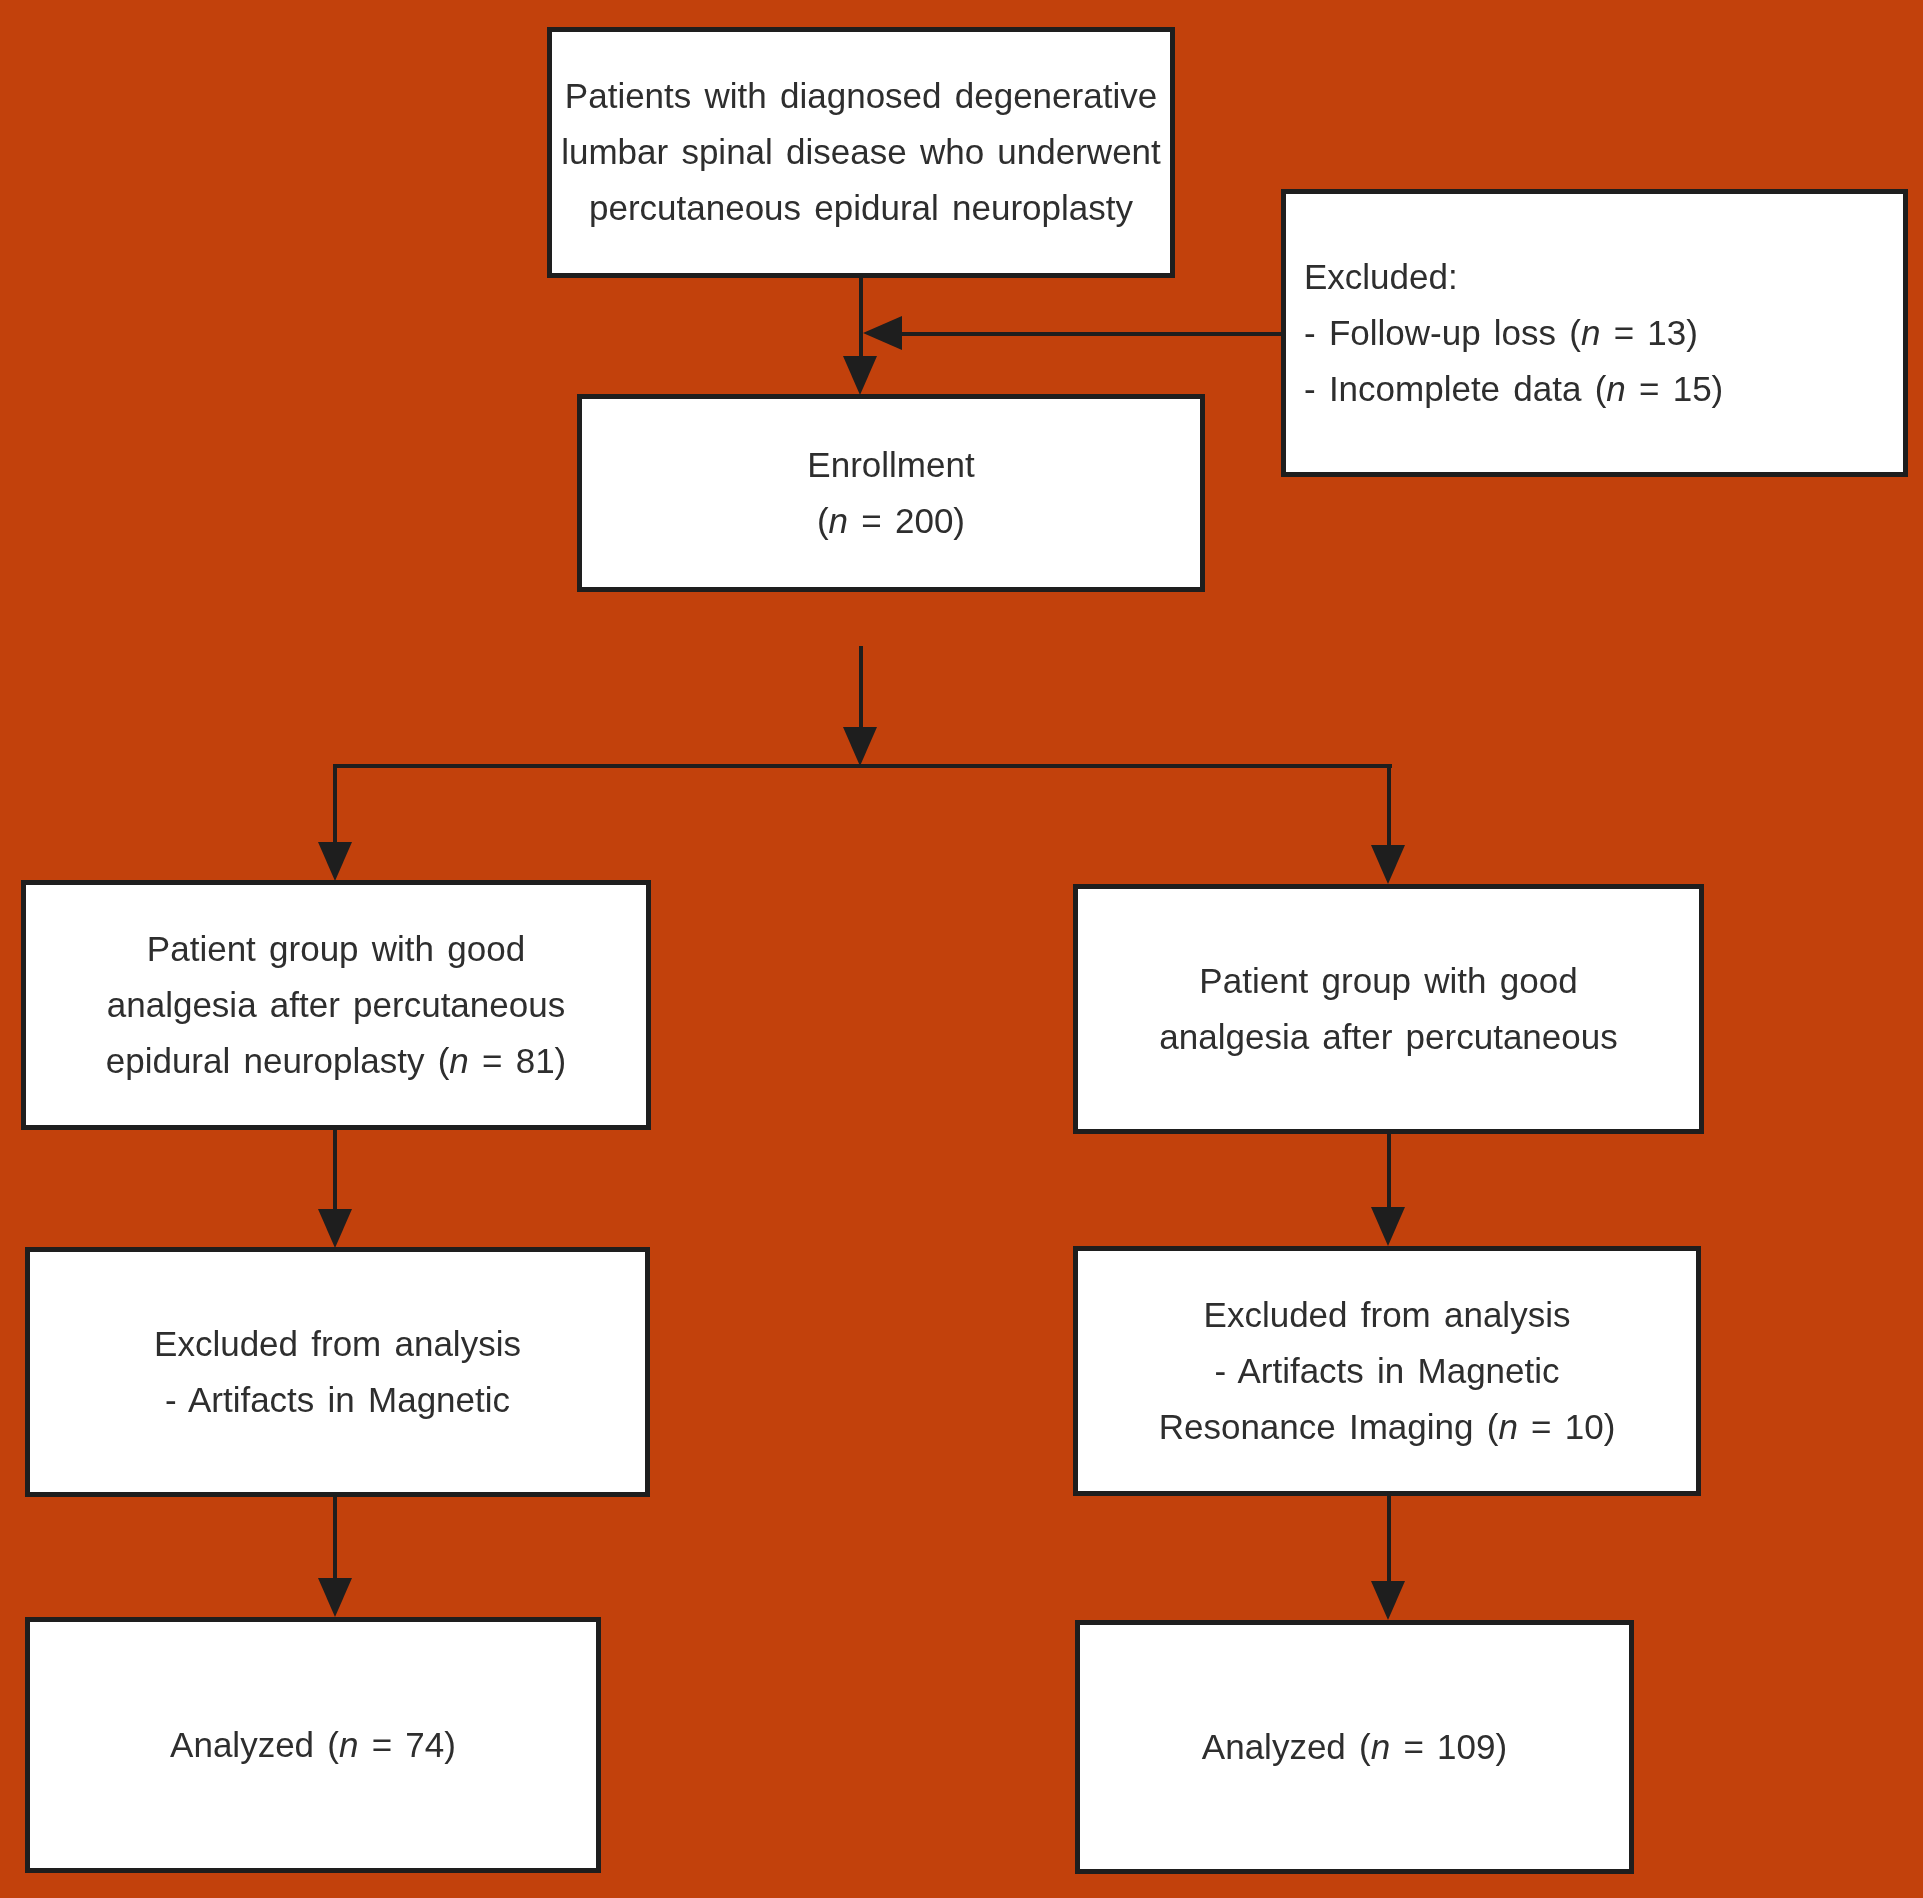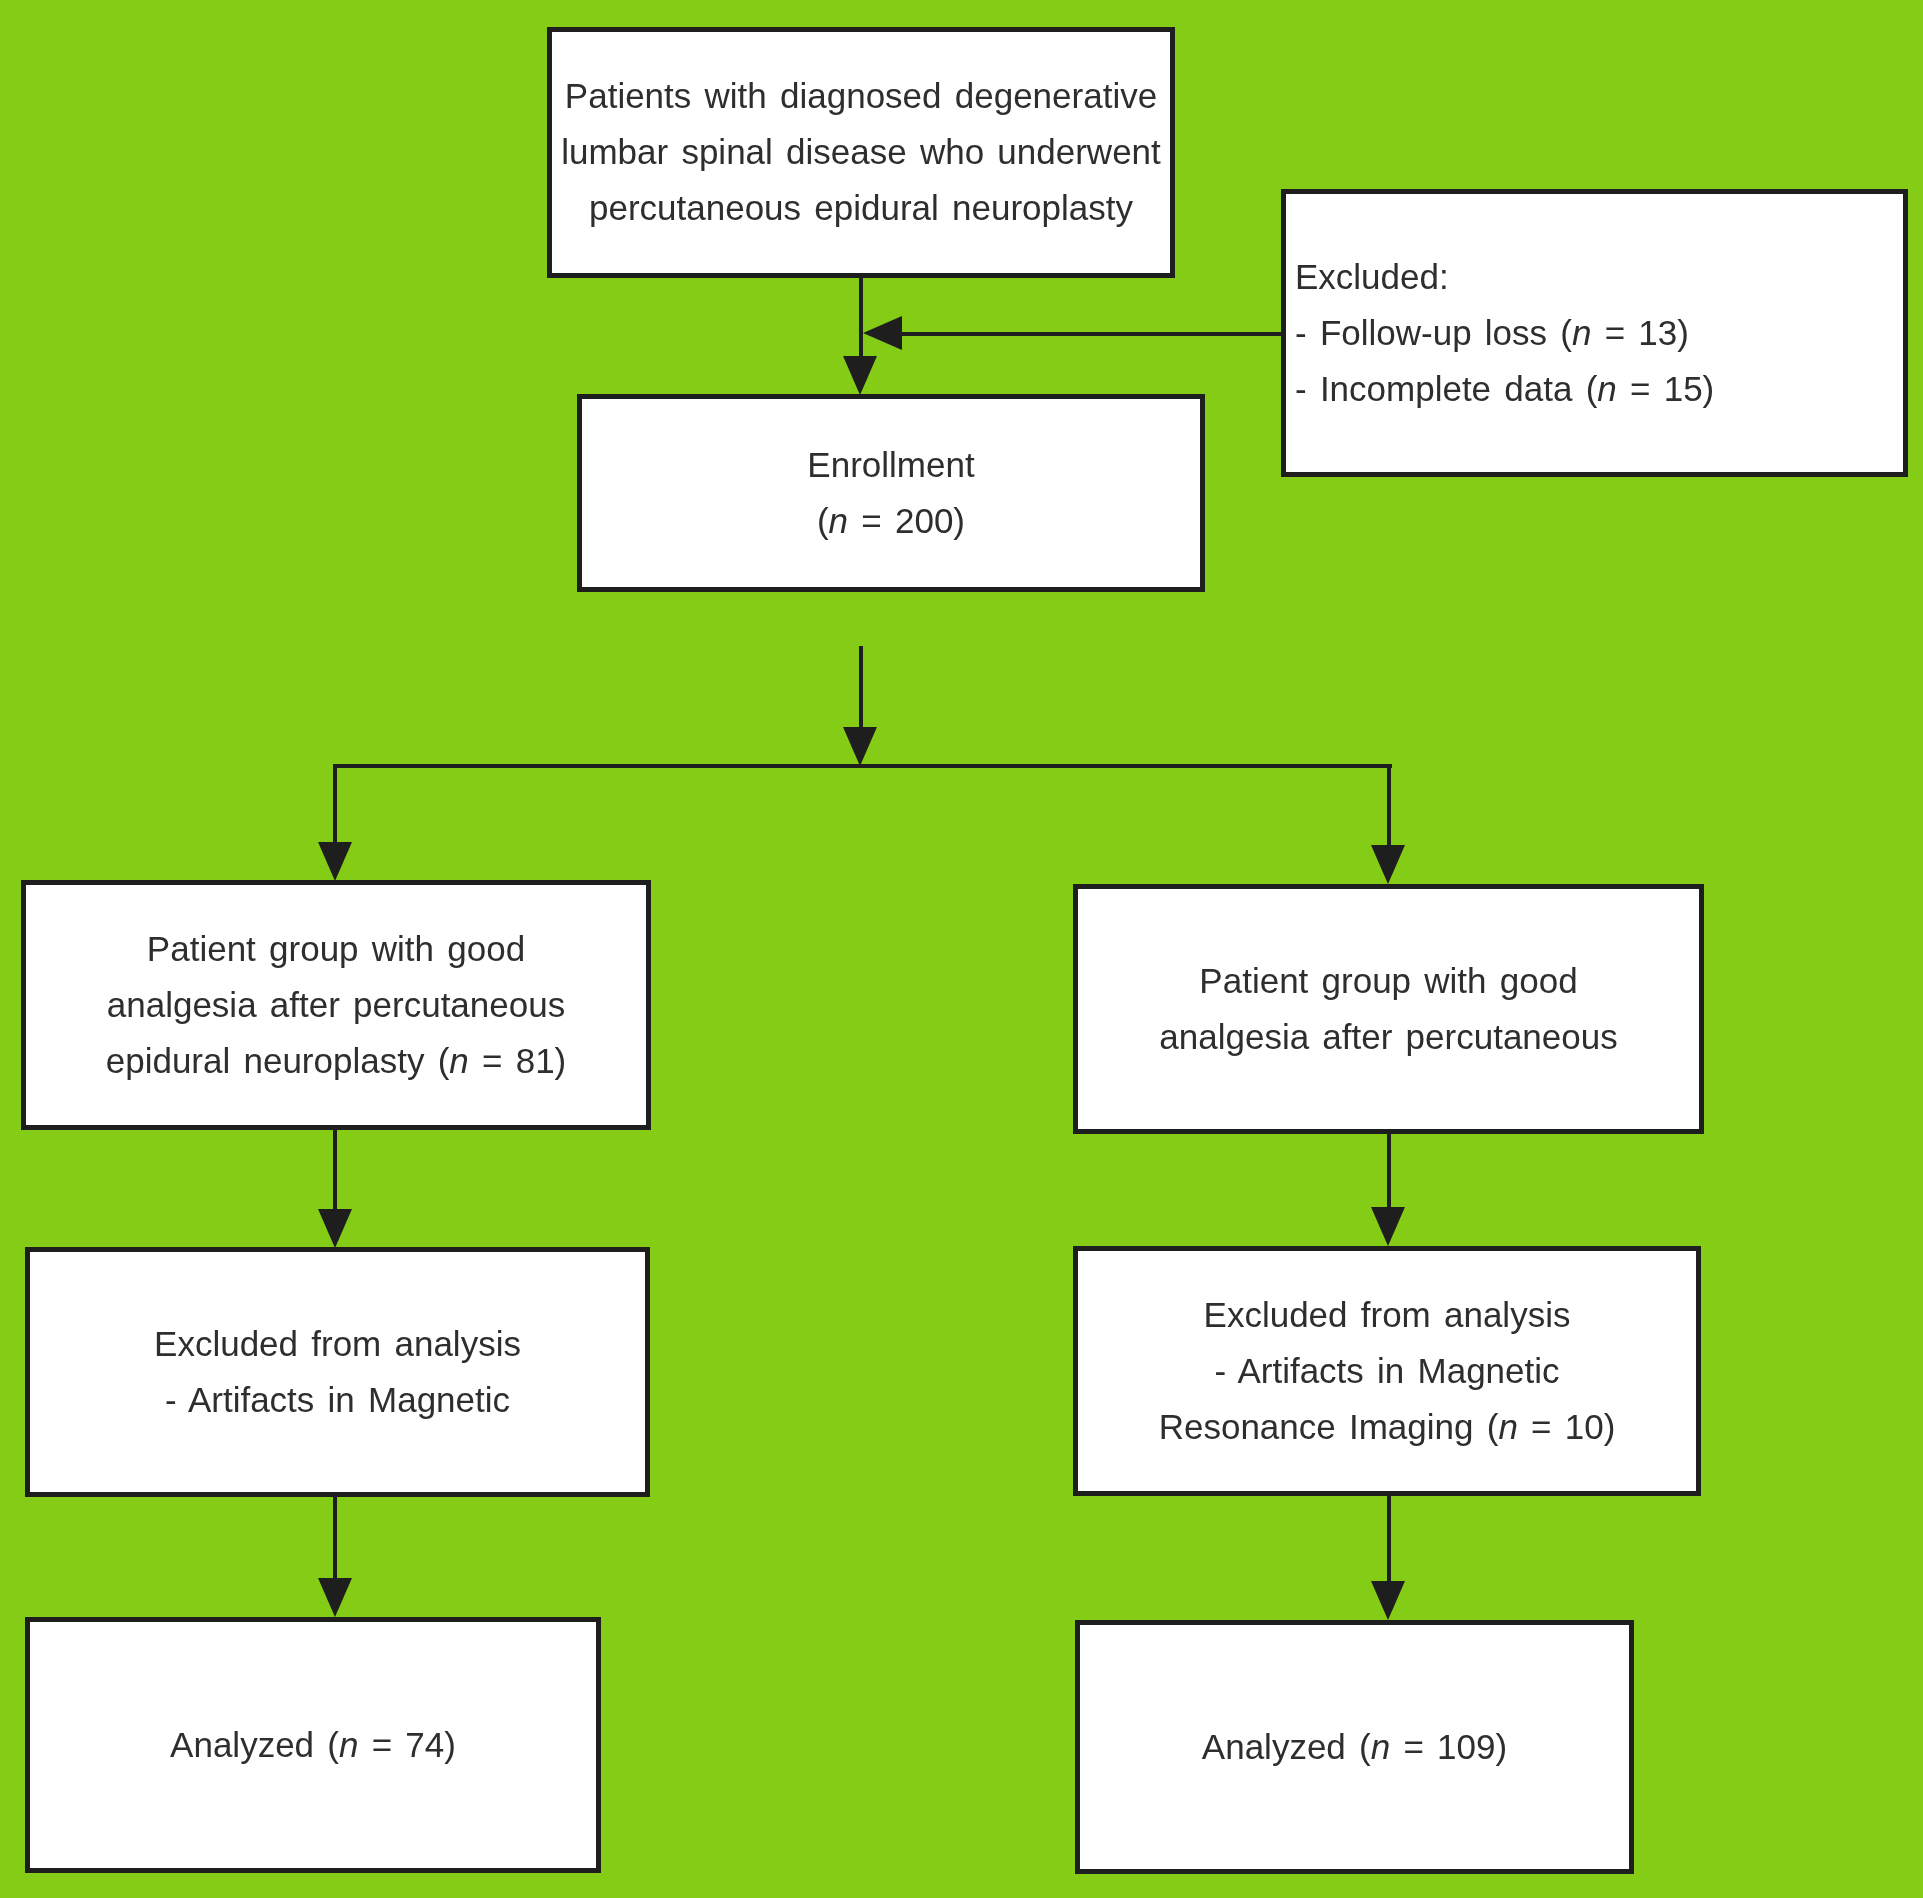--- a/index.html
+++ b/index.html
@@ -1,38 +1,38 @@
 <!DOCTYPE html>
 <html style="font-size:14px"><head>
 <meta charset="utf-8">
 <style>
   html, body { margin:0; padding:0; background:#ffffff; }
   .canvas {
     position:relative;
     width:1923px; height:1899px;
-    background:#84cc16;
+    background:#c2410c;
     font-family:"Liberation Sans", "DejaVu Sans", sans-serif;
     color:#2e2e2e;
   }
   .box {
     position:absolute;
     box-sizing:border-box;
     border:5.3px solid #1e1e1e;
     background:#ffffff;
     display:flex;
     flex-direction:column;
     align-items:center;
     justify-content:center;
     text-align:center;
     font-size:35px;
     line-height:56px;
     word-spacing:3.5px;
   }
   .box .line { white-space:nowrap; }
-  .box.align-left { align-items:flex-start; text-align:left; padding-left:9px; }
+  .box.align-left { align-items:flex-start; text-align:left; padding-left:18px; }
   .box i { font-style:italic; }
 
   
   .vline { position:absolute; width:3.5px; background:#1e1e1e; }
   .hline { position:absolute; height:3.5px; background:#1e1e1e; }
   .arr-down {
     position:absolute; width:0; height:0;
     border-left:17.6px solid transparent;
     border-right:17.6px solid transparent;
     border-top:39px solid #1e1e1e;

